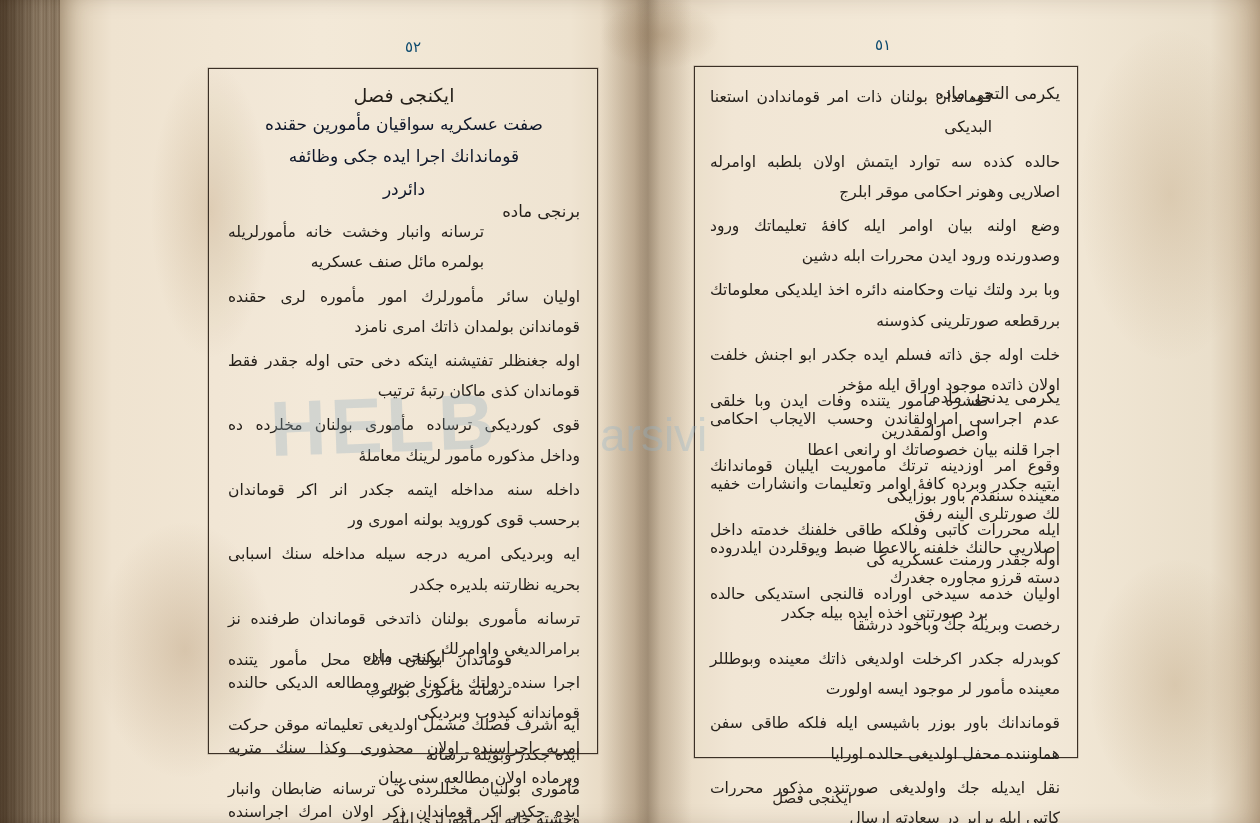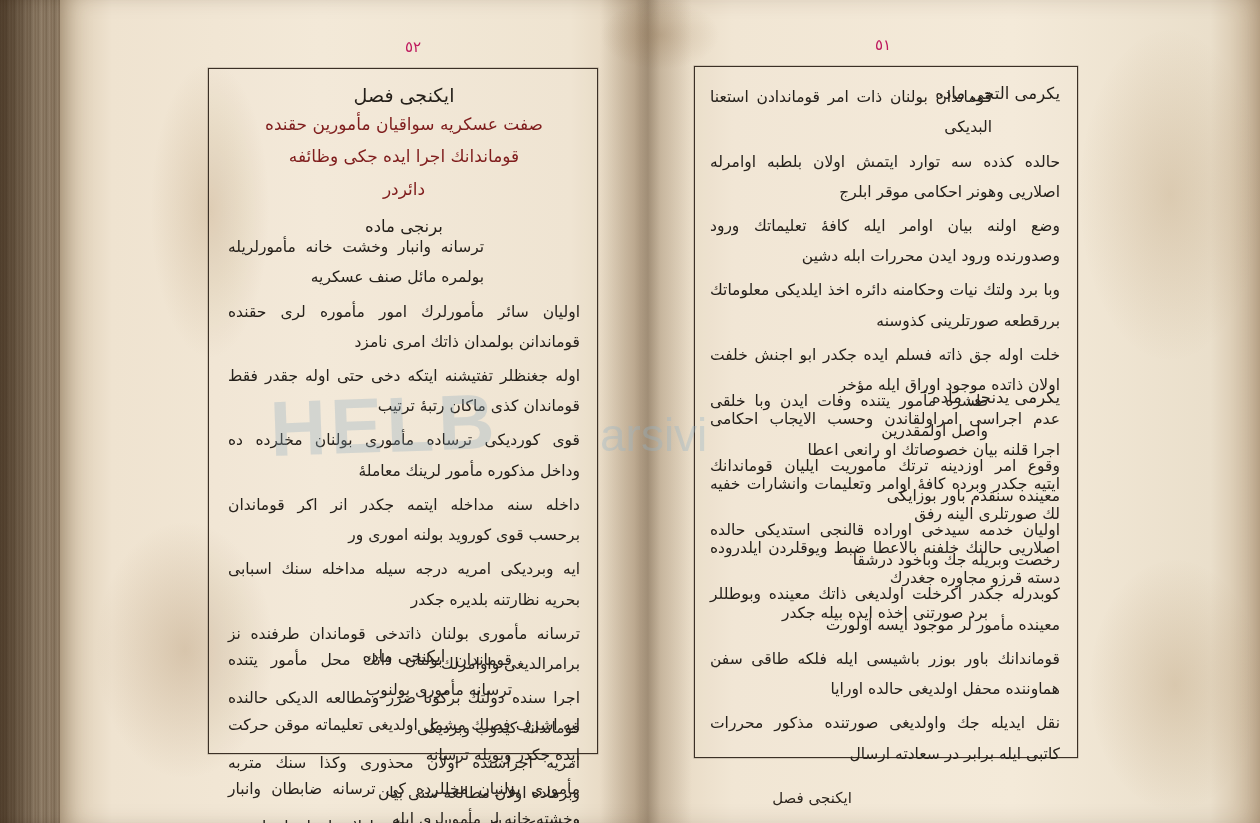--- a/index.html
+++ b/index.html
@@ -126,36 +126,36 @@
   }
   .block {
     position: absolute;
     direction: rtl;
   }
 
   .heading-center {
     text-align: center;
     font-size: 17px;
     line-height: 1.9;
-    color: #7f1d1d;
+    color: #0f172a;
   }
   .madde-label {
     font-size: 16.5px;
     white-space: nowrap;
     color: #241f19;
   }
   .fasil {
     font-size: 19px;
     text-align: center;
     color: #241f19;
   }
   .page-num {
     position: absolute;
     font-size: 15px;
-    color: #be185d;
+    color: #0c4a6e;
     text-align: center;
   }
   .catchword {
     position: absolute;
     font-size: 15px;
     color: #2c251d;
   }
 
   
   .watermark {
@@ -208,21 +208,21 @@
 
   <div class="frame frame-left"></div>
 
   <div class="block" style="left:228px; top:84px; width:352px;">
     <div class="fasil">ایكنجی فصل</div>
     <div class="rtl heading-center" style="margin-top:2px;">صفت عسكریه سواقیان مأمورین حقنده قوماندانك اجرا ایده جكی وظائفه</div>
     <div class="rtl heading-center">دائردر</div>
   </div>
 
   <div class="block" style="left:228px; top:196px; width:352px;">
-    <div class="rtl madde-label" style="text-align:center;margin-top:15px;">برنجی ماده</div>
+    <div class="rtl madde-label" style="text-align:right;">برنجی ماده</div>
     <div class="rtl" style="margin-top:-28px;">
       <div class="para" style="margin-right:96px;margin-top:17px;">ترسانه وانبار وخشت خانه مأمورلریله بولمره مائل صنف عسكریه</div>
       <div class="para">اولیان سائر مأمورلرك امور مأموره لری حقنده قوماندانن بولمدان ذاتك امری نامزد</div>
       <div class="para">اوله جغنظلر تفتیشنه ایتكه دخی حتی اوله جقدر فقط قوماندان كذی ماكان رتبهٔ ترتیب</div>
       <div class="para">قوی كوردیكی ترساده مأموری بولنان مخلرده ده وداخل مذكوره مأمور لرینك معاملهٔ</div>
       <div class="para">داخله سنه مداخله ایتمه جكدر انر اكر قوماندان برحسب قوی كوروید بولنه اموری ور</div>
       <div class="para">ایه وبردیكی امریه درجه سیله مداخله سنك اسبابی بحریه نظارتنه بلدیره جكدر</div>
       <div class="para">ترسانه مأموری بولنان ذاتدخی قوماندان طرفنده نز برامرالدیغی واوامرلك</div>
       <div class="para">اجرا سنده دولتك بركونا ضرر ومطالعه الدیكی حالنده قوماندانه كیدوب وبردیكی</div>
       <div class="para">امریه اجراسنده اولان محذوری وكذا سنك متربه وبرماده اولان مطالعه سنی بیان</div>
@@ -258,20 +258,21 @@
       <div class="para">اصلاریی حالنك خلفنه بالاعطا ضبط ویوقلردن ایلدروده دسته قرزو مجاوره جغدرك</div>
       <div class="para" style="text-align:center;">برد صورتنی اخذه ایده بیله جكدر</div>
     </div>
   </div>
 
   <div class="block" style="left:710px; top:382px; width:350px;">
     <div class="rtl madde-label" style="text-align:right;">یكرمی یدنجی ماده</div>
     <div class="rtl" style="margin-top:-28px;">
       <div class="para" style="margin-right:72px;">طشره مأمور یتنده وفات ایدن وبا خلقی واصل اولمقدرین</div>
       <div class="para">وقوع امر اوزدینه ترتك مأموریت ایلیان قوماندانك معینده سنقدم باور بوزایكی</div>
+      <div class="para">ایله محررات كاتبی وفلكه طاقی خلفنك خدمته داخل اوله جقدر ورمنت عسكریه كی</div>
       <div class="para">اولیان خدمه سیدخی اوراده قالنجی استدیكی حالده رخصت وبریله جك وباخود درشقا</div>
       <div class="para">كوبدرله جكدر اكرخلت اولدیغی ذاتك معینده وبوطللر معینده مأمور لر موجود ایسه اولورت</div>
       <div class="para">قوماندانك باور بوزر باشیسی ایله فلكه طاقی سفن هماوننده محفل اولدیغی حالده اورایا</div>
       <div class="para">نقل ایدیله جك واولدیغی صورتنده مذكور محررات كاتبی ایله برابر در سعادته ارسال</div>
 
       <div class="para" style="text-align:right;"></div>
     </div>
   </div>
 
   <div class="catchword rtl" style="left:752px; top:784px; width:120px; text-align:center;">ایكنجی فصل</div>

